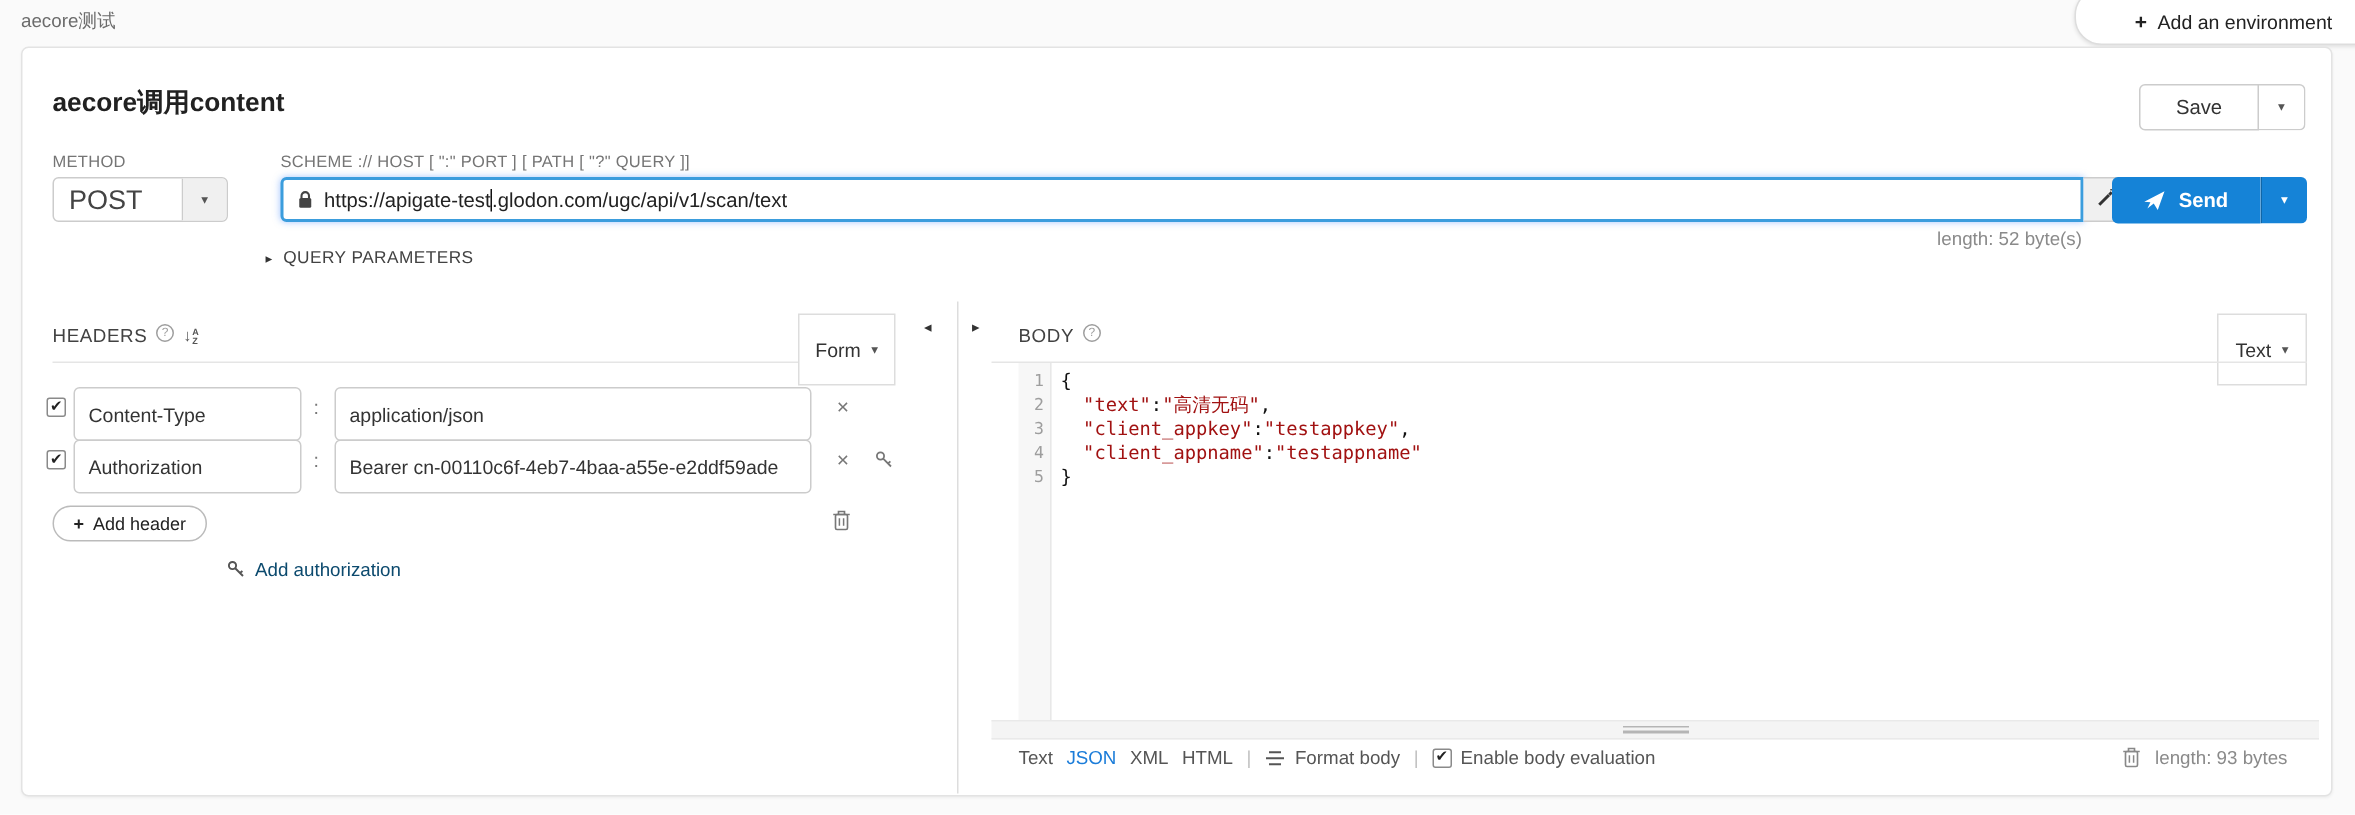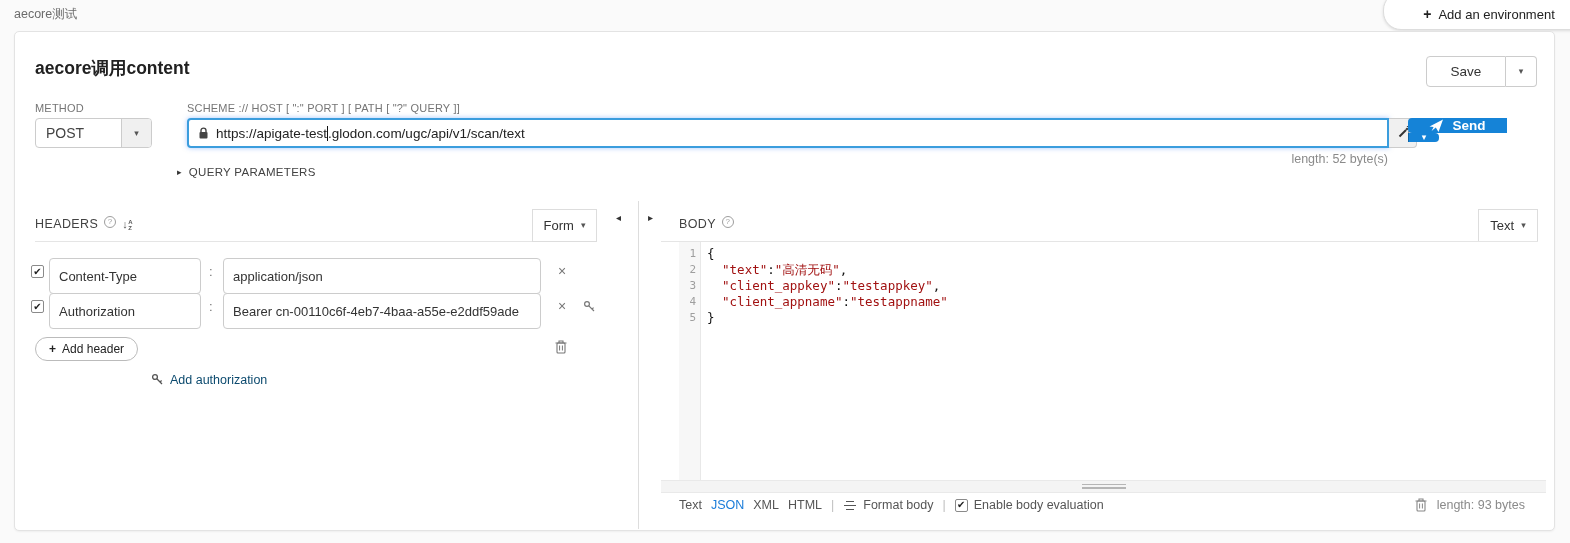--- a/index.html
+++ b/index.html
@@ -28,33 +28,33 @@
   .save-btn .seg-caret { width:31px; background:#fff; border:1px solid #ccc; border-left:none; border-radius:0 4px 4px 0;
     display:flex; align-items:center; justify-content:center; }
   .caret { font-size:9px; color:#555; line-height:1; }
 
   .field-label { position:absolute; font-size:11px; color:#757575; letter-spacing:.2px; }
   .method-label { left:20px; top:70px; }
   .scheme-label { left:172px; top:70px; }
 
   .method-select { position:absolute; left:20px; top:86px; width:117px; height:30px; display:flex;
     border:1px solid #ccc; border-radius:4px; background:#fff; cursor:pointer; }
-  .method-select .seg-main { flex:1; display:flex; align-items:center; padding-left:10px; font-size:14px; color:#444; }
+  .method-select .seg-main { flex:1; display:flex; align-items:center; padding-left:10px; font-size:18px; color:#444; }
   .method-select .seg-caret { width:30px; background:#f0f0f0; border-left:1px solid #ccc; border-radius:0 3px 3px 0;
     display:flex; align-items:center; justify-content:center; }
 
   .url-group { position:absolute; left:152px; top:86px; display:flex;padding-left:20px; }
   .url-input { width:1202px; height:30px; border:2px solid #3b9ddd; border-radius:4px 0 0 4px; background:#fff;
     box-shadow:0 0 5px rgba(77,144,254,.5); display:flex; align-items:center; padding:0 9px; font-size:13.5px; color:#222; }
   .url-input .lock { margin-right:7px; flex:none; }
   .text-caret { display:inline-block; width:1px; height:15px; background:#111; vertical-align:-2px; }
   .wand-btn { width:28px; height:30px; background:#f0f0f0; border:1px solid #ccc; border-left:none;
     border-radius:0 4px 4px 0; display:flex; align-items:center; justify-content:center; cursor:pointer; }
 
-  .send-btn { left:1393px; top:86px; height:31px;flex-direction:column; }
+  .send-btn { left:1393px; top:86px; height:31px; }
   .send-btn .seg-main { width:99px; background:#1583d7; border-radius:4px 0 0 4px; display:flex; align-items:center;
     justify-content:center; gap:8px; color:#fff; font-size:13.5px; font-weight:bold; }
   .send-btn .seg-caret { width:31px; background:#1583d7; border-left:1px solid rgba(0,0,0,.22); border-radius:0 4px 4px 0;
     display:flex; align-items:center; justify-content:center; }
   .send-btn .caret { color:#fff; }
 
   .url-length { position:absolute; left:1073px; top:120px; width:300px; text-align:right; font-size:12.5px; color:#8a8a8a; }
 
   .query-params { position:absolute; left:162px; top:134px; display:flex; align-items:center; gap:7px;
     font-size:11.5px; color:#424242; letter-spacing:.3px; cursor:pointer; }
@@ -68,21 +68,21 @@
   .panel-title { position:absolute; display:flex; align-items:center; gap:6px; font-size:12.5px; color:#424242;
     letter-spacing:.4px; }
   .headers-title { left:20px; top:185px; }
   .body-title { left:664px; top:185px; }
   .help-ic { width:12px; height:12px; border:1px solid #9e9e9e; border-radius:50%; color:#9e9e9e; font-size:8px;
     display:flex; align-items:center; justify-content:center; margin-top:-5px; }
   .sort-ic { display:flex; align-items:center; margin-top:1px; color:#555; }
   .sort-ic .ar { font-size:11px; line-height:1; }
   .sort-ic .az { display:flex; flex-direction:column; font-size:6px; line-height:6px; font-weight:bold; }
 
-  .mode-btn { position:absolute; height:33px; background:#fff; border:1px solid #ddd; display:flex; align-items:center;
+  .mode-btn { position:absolute; height:48px; background:#fff; border:1px solid #ddd; display:flex; align-items:center;
     justify-content:center; gap:7px; font-size:13px; color:#333; cursor:pointer; }
   .form-btn { left:517px; top:177px; width:65px; }
   .text-btn { left:1463px; top:177px; width:60px; }
   .lp-rule { position:absolute; left:20px; top:209px; width:497px; height:1px; background:#e5e5e5; }
   .rp-rule { position:absolute; left:646px; top:209px; width:877px; height:1px; background:#e5e5e5; }
 
   
   .hrow { position:absolute; left:0; width:623px; height:28px; }
   .chk { position:absolute; width:13px; height:13px; border:1px solid #8a8a8a; border-radius:2px; background:#fff;
     display:flex; align-items:center; justify-content:center; font-size:10px; color:#222; line-height:1; cursor:pointer; }

